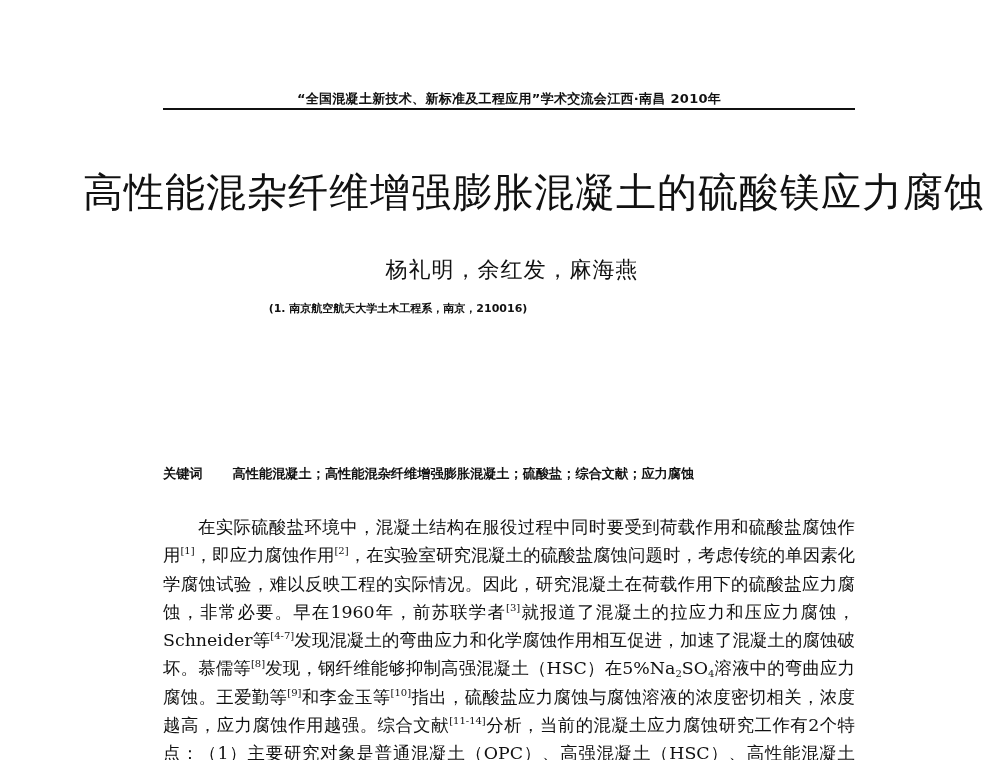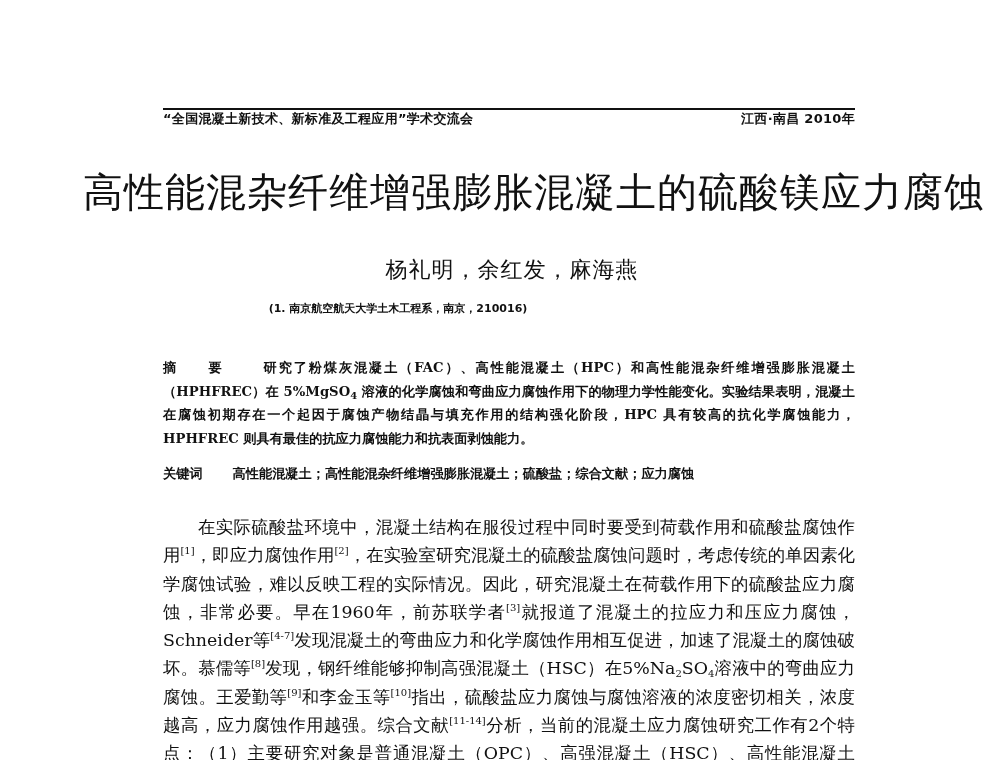--- a/index.html
+++ b/index.html
@@ -3,24 +3,23 @@
 <meta charset="utf-8">
 <style>
   html, body { margin: 0; padding: 0; background: #ffffff; }
   body {
     width: 1000px; height: 760px; overflow: hidden; position: relative;
     font-family: "DejaVu Serif", "Liberation Serif", serif; color: #111;
   }
   .page { position: absolute; left: 0; top: 0; width: 1000px; height: 760px; }
   .running-header {
     position: absolute; left: 163px; top: 86px; width: 692px; height: 22px;
-    display: flex; justify-content: space-between; align-items: flex-end;
+    display: flex; justify-content: center; align-items: flex-end;
     font-family: "DejaVu Sans", sans-serif; font-weight: bold; font-size: 13px;
     letter-spacing: 0.3px;
-    margin-top: 20px;
   }
   .header-rule {
     position: absolute; left: 163px; top: 108px; width: 692px; height: 0;
     border-top: 2px solid #111;
   }
   .title {
     position: absolute; left: 0; width: 1000px; top: 165px; text-align: center;
     font-family: "DejaVu Sans", sans-serif; font-size: 40px; font-weight: normal;
     letter-spacing: 1px;
     margin-left: 34px;
@@ -60,22 +59,19 @@
   <div class="running-header">
     <span>“全国混凝土新技术、新标准及工程应用”学术交流会</span>
     <span>江西·南昌  2010年</span>
   </div>
   <div class="header-rule"></div>
 
   <div class="title">高性能混杂纤维增强膨胀混凝土的硫酸镁应力腐蚀</div>
   <div class="authors">杨礼明，余红发，麻海燕</div>
   <div class="affil">(1. 南京航空航天大学土木工程系，南京，210016)</div>
 
-  <div class="abstract">
-    <span class="abs-label">摘 要</span><span>研究了粉煤灰混凝土（FAC）、高性能混凝土（HPC）和高性能混杂纤维增强膨胀混凝土（HPHFREC）在 5%MgSO</span><sub>4</sub><span> 溶液的化学腐蚀和弯曲应力腐蚀作用下的物理力学性能变化。实验结果表明，混凝土在腐蚀初期存在一个起因于腐蚀产物结晶与填充作用的结构强化阶段，HPC 具有较高的抗化学腐蚀能力，HPHFREC 则具有最佳的抗应力腐蚀能力和抗表面剥蚀能力。</span>
-  </div>
 
   <div class="kw-row">
     <span class="kw-label">关键词</span><span>高性能混凝土；高性能混杂纤维增强膨胀混凝土；硫酸盐；综合文献；应力腐蚀</span>
   </div>
 
   <div class="body-text" id="body-text"><span>在实际硫酸盐环境中，混凝土结构在服役过程中同时要受到荷载作用和硫酸盐腐蚀作用</span><sup>[1]</sup><span>，即应力腐蚀作用</span><sup>[2]</sup><span>，在实验室研究混凝土的硫酸盐腐蚀问题时，考虑传统的单因素化学腐蚀试验，难以反映工程的实际情况。因此，研究混凝土在荷载作用下的硫酸盐应力腐蚀，非常必要。早在1960年，前苏联学者</span><sup>[3]</sup><span>就报道了混凝土的拉应力和压应力腐蚀，Schneider等</span><sup>[4-7]</sup><span>发现混凝土的弯曲应力和化学腐蚀作用相互促进，加速了混凝土的腐蚀破坏。慕儒等</span><sup>[8]</sup><span>发现，钢纤维能够抑制高强混凝土（HSC）在5%Na</span><sub>2</sub><span>SO</span><sub>4</sub><span>溶液中的弯曲应力腐蚀。王爱勤等</span><sup>[9]</sup><span>和李金玉等</span><sup>[10]</sup><span>指出，硫酸盐应力腐蚀与腐蚀溶液的浓度密切相关，浓度越高，应力腐蚀作用越强。综合文献</span><sup>[11-14]</sup><span>分析，当前的混凝土应力腐蚀研究工作有2个特点：（1）主要研究对象是普通混凝土（OPC）、高强混凝土（HSC）、高性能混凝土（HPC）和纤维增强混凝土（FRC）；</span></div>
 </div>
 
 </body></html>

